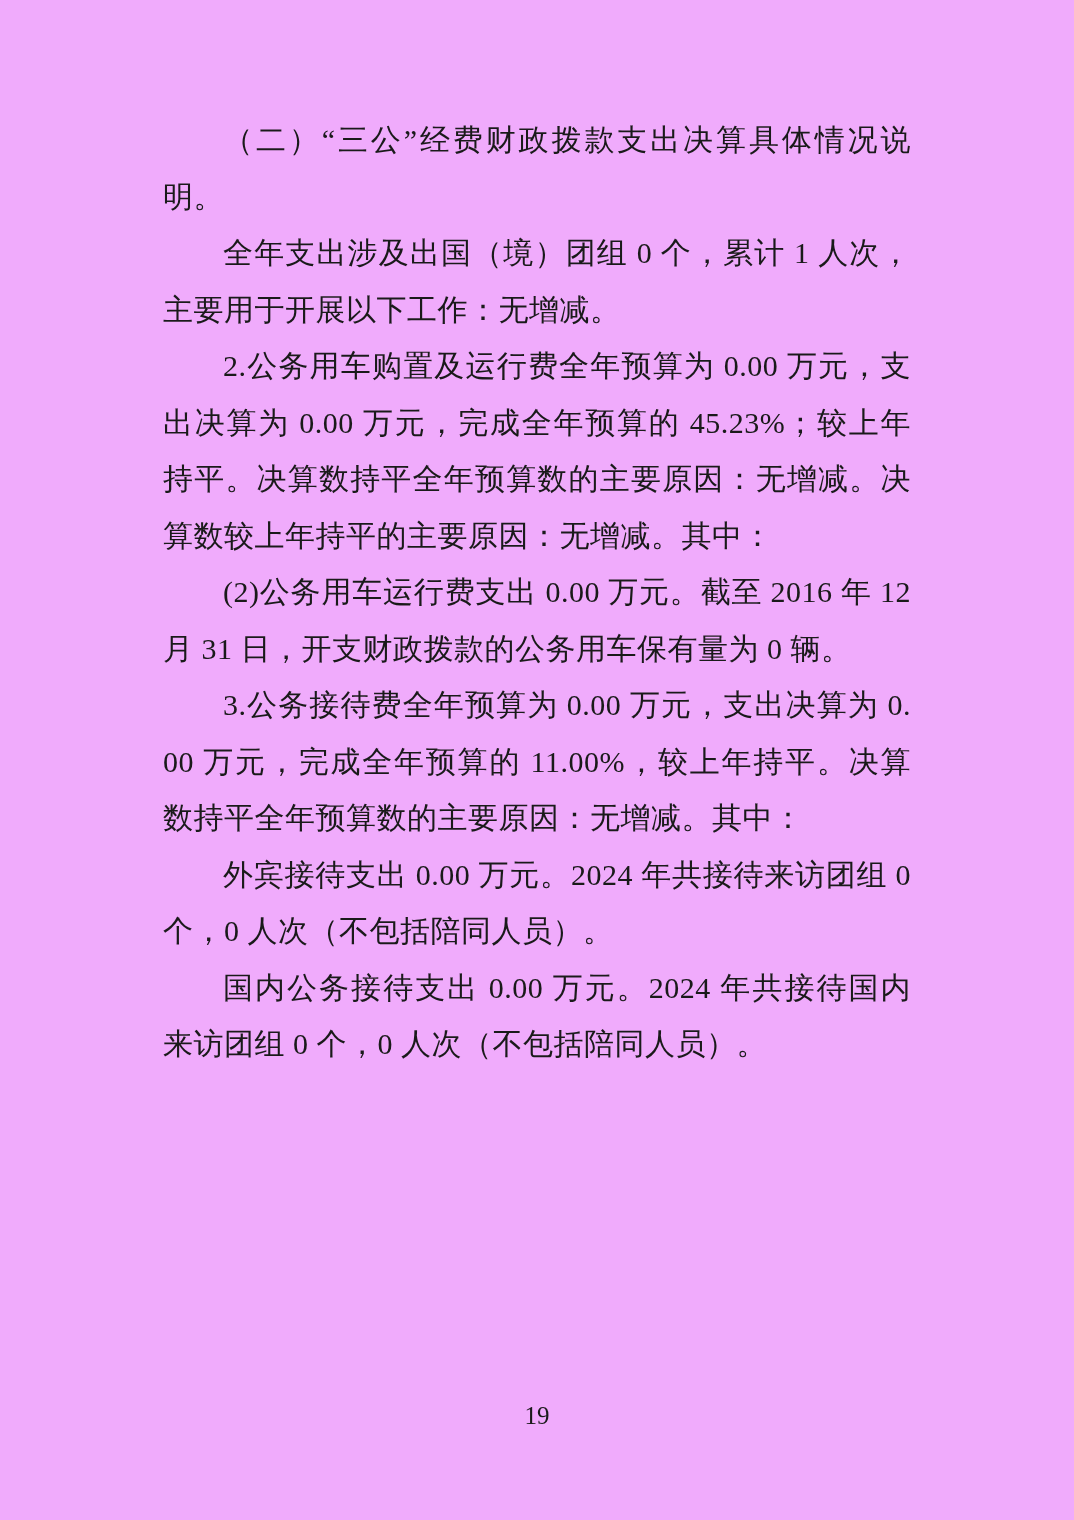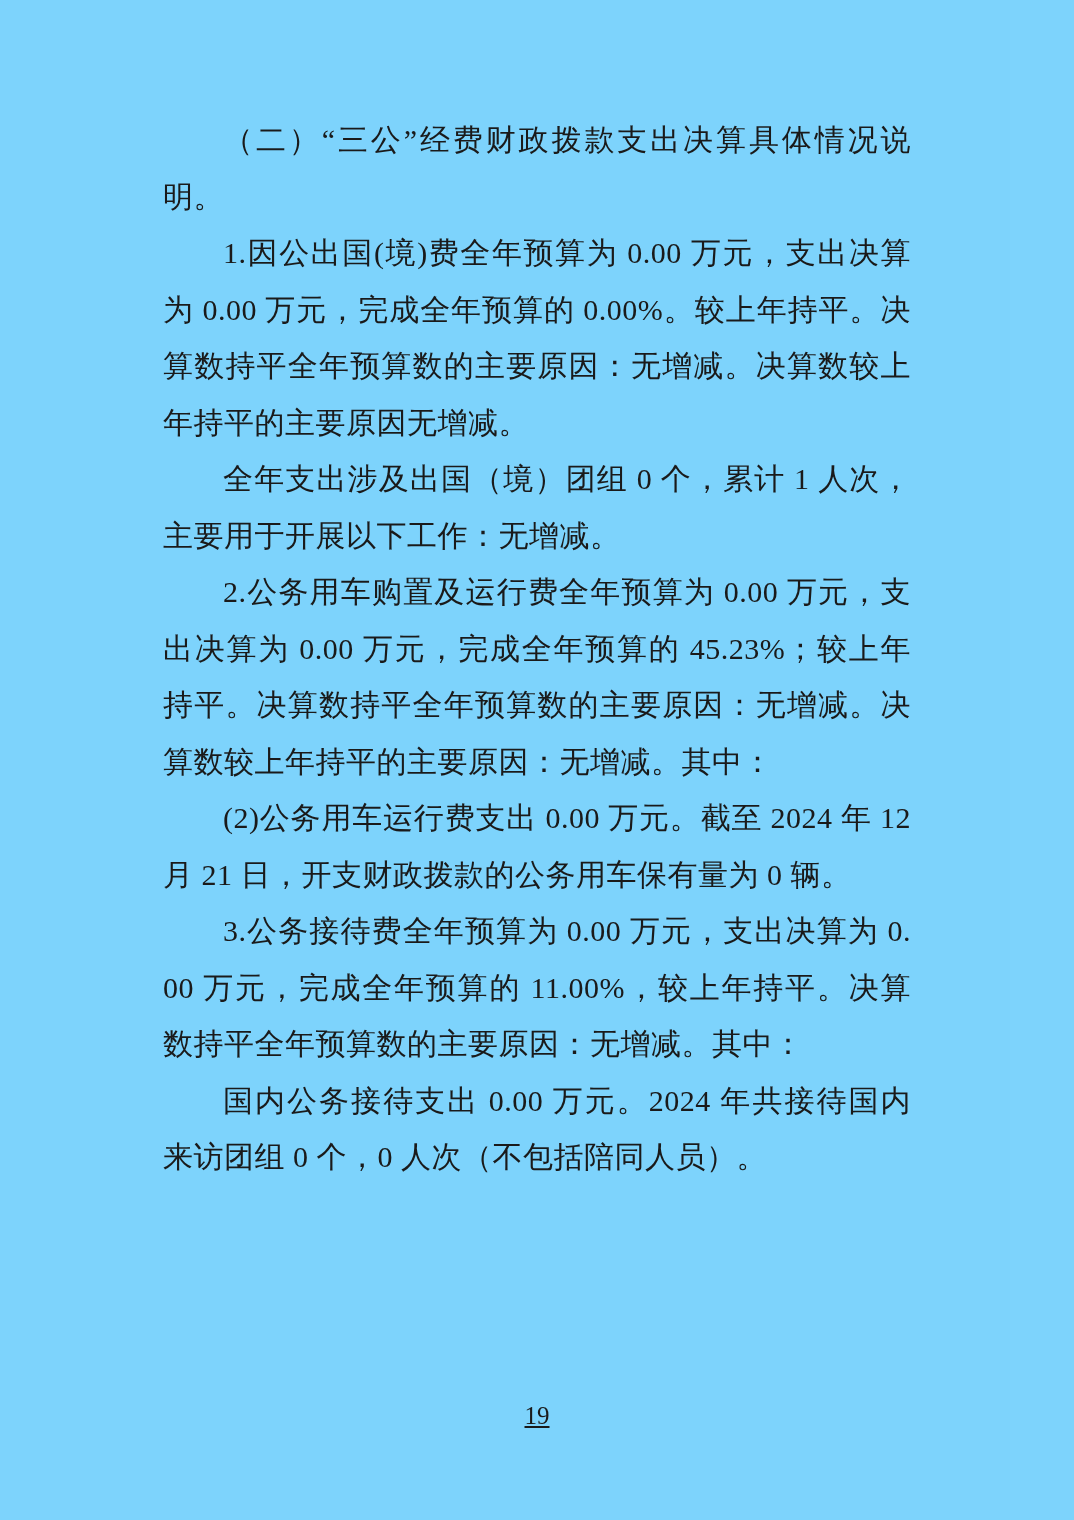--- a/index.html
+++ b/index.html
@@ -4,21 +4,21 @@
 <style>
   html, body {
     margin: 0;
     padding: 0;
     background: #ffffff;
   }
   .page {
     position: relative;
     width: 1074px;
     height: 1520px;
-    background: #7dd3fc;
+    background: #f0abfc;
     overflow: hidden;
     font-family: "Liberation Serif", "DejaVu Serif", serif;
     color: #1a1a1a;
   }
   .content {
     position: absolute;
     left: 163px;
     top: 112px;
     width: 748px;
   }
@@ -35,30 +35,29 @@
   }
   .page-number {
     position: absolute;
     left: 0;
     top: 1400px;
     width: 100%;
     text-align: center;
     font-size: 25px;
     line-height: 32px;
     color: #1a1a1a;
-    text-decoration: underline;
   }
 </style>
 </head>
 <body>
 
 <div class="page">
   <div class="content">
     <p class="para">（二）“三公”经费财政拨款支出决算具体情况说明。</p>
-    <p class="para">1.因公出国(境)费全年预算为 0.00 万元，支出决算为 0.00 万元，完成全年预算的 0.00%。较上年持平。决算数持平全年预算数的主要原因：无增减。决算数较上年持平的主要原因无增减。</p>
     <p class="para">全年支出涉及出国（境）团组 0 个，累计 1 人次，主要用于开展以下工作：无增减。</p>
     <p class="para">2.公务用车购置及运行费全年预算为 0.00 万元，支出决算为 0.00 万元，完成全年预算的 45.23%；较上年持平。决算数持平全年预算数的主要原因：无增减。决算数较上年持平的主要原因：无增减。其中：</p>
-    <p class="para">(2)公务用车运行费支出 0.00 万元。截至 2024 年 12 月 21 日，开支财政拨款的公务用车保有量为 0 辆。</p>
+    <p class="para">(2)公务用车运行费支出 0.00 万元。截至 2016 年 12 月 31 日，开支财政拨款的公务用车保有量为 0 辆。</p>
     <p class="para">3.公务接待费全年预算为 0.00 万元，支出决算为 0.00 万元，完成全年预算的 11.00%，较上年持平。决算数持平全年预算数的主要原因：无增减。其中：</p>
+    <p class="para">外宾接待支出 0.00 万元。2024 年共接待来访团组 0 个，0 人次（不包括陪同人员）。</p>
     <p class="para">国内公务接待支出 0.00 万元。2024 年共接待国内来访团组 0 个，0 人次（不包括陪同人员）。</p>
   </div>
   <div class="page-number">19</div>
 </div>
 
 </body></html>

